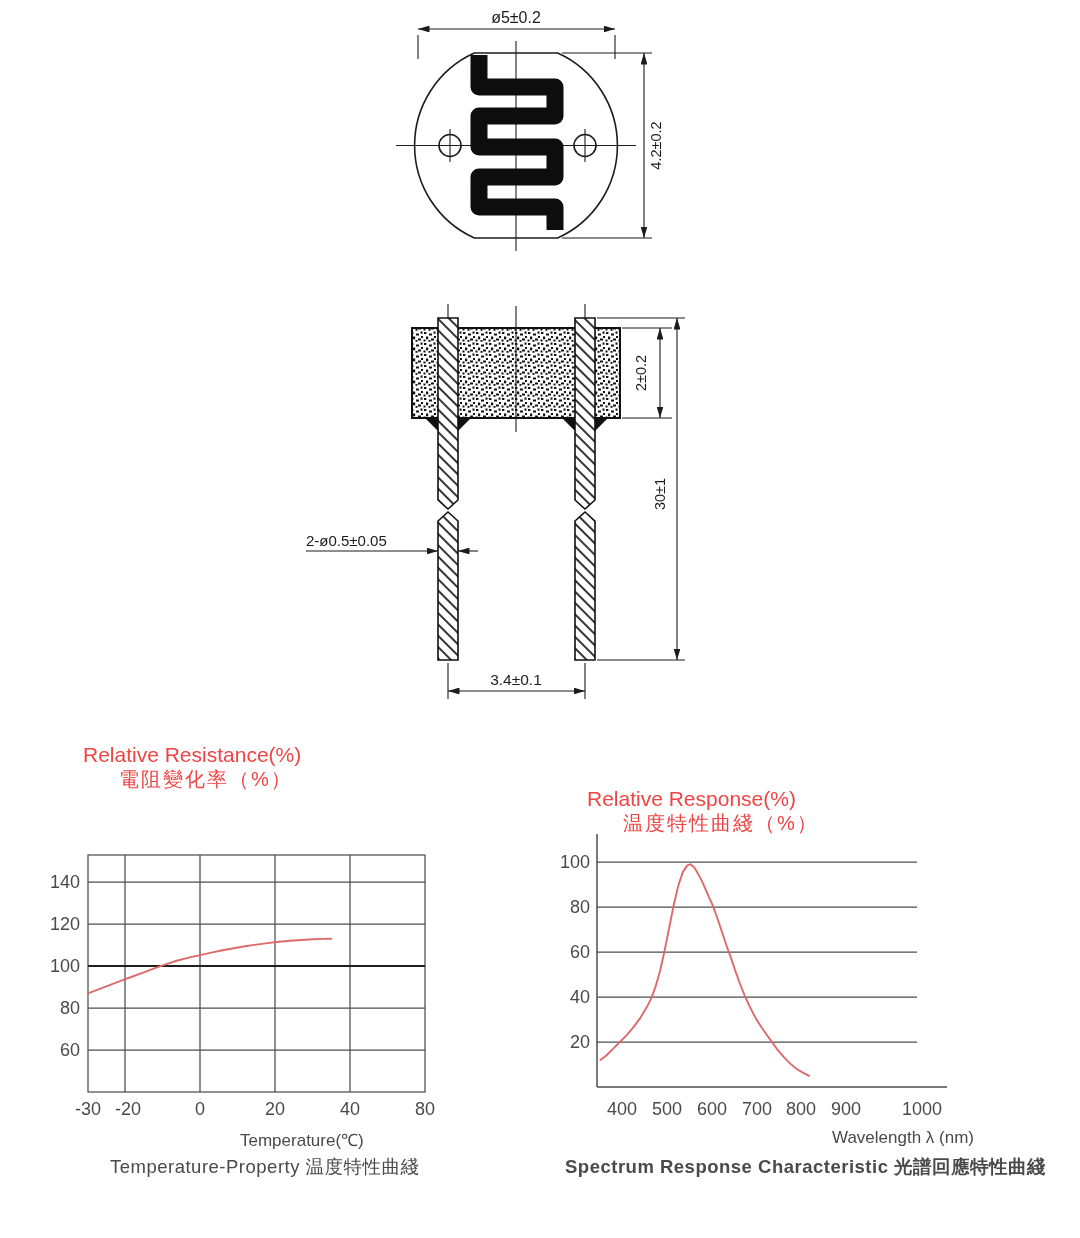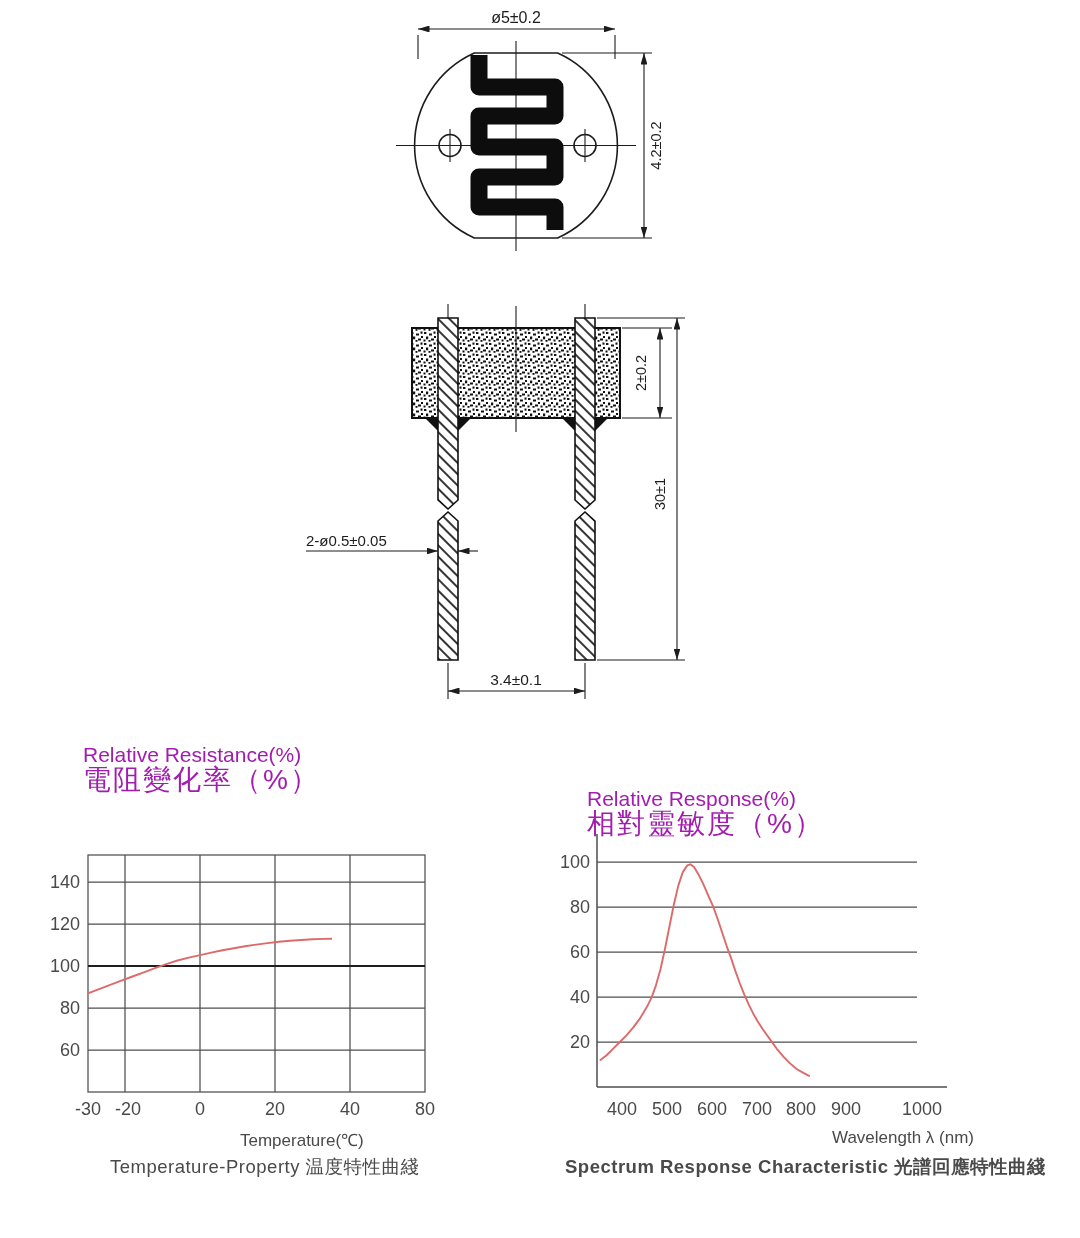--- a/index.html
+++ b/index.html
@@ -6,22 +6,22 @@
   #root{position:relative;width:1080px;height:1238px;background:#fff;overflow:hidden;
         font-family:"Liberation Sans", sans-serif;border-radius:30px;}
   svg{position:absolute;overflow:visible;}
   .dimtxt{font-family:"Liberation Sans", sans-serif;font-size:14.5px;fill:#1c1c1c;}
   .ticktxt{font-family:"Liberation Sans", sans-serif;font-size:18px;fill:#4a4a4a;}
   .thin{stroke:#1c1c1c;stroke-width:1.1;fill:none;}
   .med{stroke:#1c1c1c;stroke-width:1.6;fill:none;}
   .grid{stroke:#4e4e4e;stroke-width:1.25;fill:none;}
   .gridbold{stroke:#1f1f1f;stroke-width:2.1;fill:none;}
   .curve{stroke:#dd6a6a;stroke-width:1.9;fill:none;stroke-linejoin:round;stroke-linecap:round;}
-  .charttitle{position:absolute;color:#a21caf;font-size:21px;line-height:25px;white-space:nowrap;}
-  .chartcjk{font-size:28px;letter-spacing:2px;}
+  .charttitle{position:absolute;color:#ef4444;font-size:21px;line-height:25px;white-space:nowrap;}
+  .chartcjk{font-size:20px;letter-spacing:2px;margin-left:36px;}
   .axislabel{position:absolute;color:#4a4a4a;font-size:17px;white-space:nowrap;}
   .caption{position:absolute;color:#4a4a4a;font-size:18.5px;white-space:nowrap;letter-spacing:0.5px;}
 </style>
 </head>
 <body>
 
 <div id="root">
 
   <svg style="left:378px;top:5px;" width="300" height="265" viewBox="0 0 300 265">
     <defs>
@@ -141,21 +141,21 @@
     <text x="385" y="287" text-anchor="middle" class="ticktxt">80</text>
 
     <path class="curve" d="M48.0 165.3 L59.1 161.1 L70.2 156.9 L81.3 152.7 L92.5 148.5 L103.8 144.3 L115.0 140.1 L126.3 136.1 L137.5 132.5 L148.8 129.6 L160.0 127.1 L171.3 124.6 L182.5 122.3 L193.8 120.2 L205.0 118.3 L216.3 116.6 L227.5 115.1 L238.8 113.8 L250.0 112.8 L261.3 112.0 L272.5 111.3 L283.8 110.9 L291.3 110.7"></path>
   </svg>
 
   <div class="axislabel" style="left:240px;top:1128px;width:200px;text-align:left;">Temperature(℃)</div>
   <div class="caption" style="left:110px;top:1154px;">Temperature-Property  温度特性曲綫</div>
 
   <div class="charttitle" style="left:587px;top:786px;">
     <div>Relative Response(%)</div>
-    <div class="chartcjk">相對靈敏度（%）</div>
+    <div class="chartcjk">温度特性曲綫（%）</div>
   </div>
 
   <svg style="left:548px;top:828px;" width="480" height="300" viewBox="0 0 480 300">
     <line x1="49" y1="6" x2="49" y2="259" class="grid" style="stroke-width:1.5"></line>
     <line x1="49" y1="259" x2="399" y2="259" class="grid" style="stroke-width:1.5"></line>
     <line x1="49" y1="34" x2="369" y2="34" class="grid"></line>
     <line x1="49" y1="79" x2="369" y2="79" class="grid"></line>
     <line x1="49" y1="124" x2="369" y2="124" class="grid"></line>
     <line x1="49" y1="169" x2="369" y2="169" class="grid"></line>
     <line x1="49" y1="214" x2="369" y2="214" class="grid"></line>

